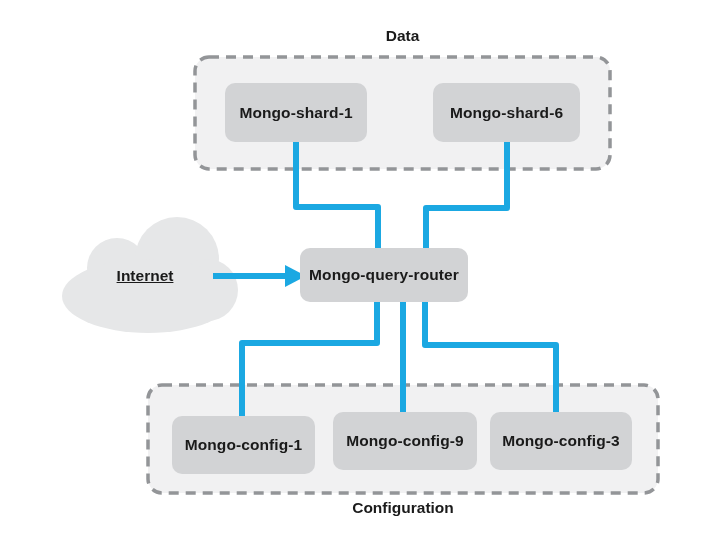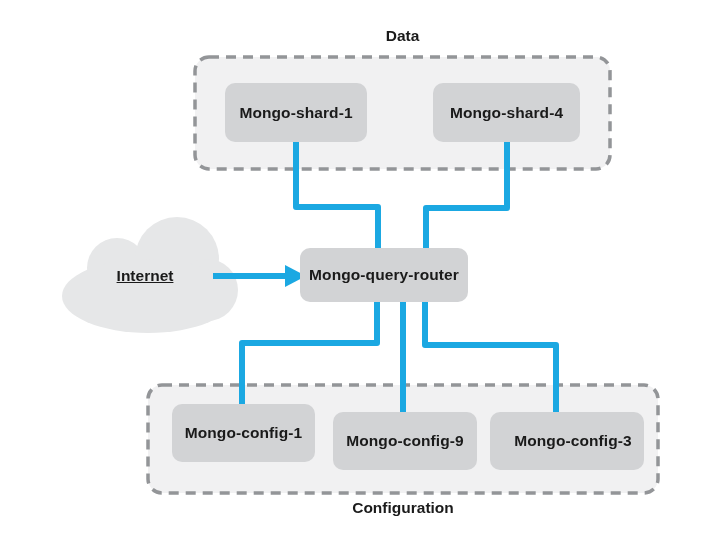--- a/index.html
+++ b/index.html
@@ -72,18 +72,18 @@
       <polygon class="arrow-head" points="285,265 306,276 285,287"></polygon>
     </g>
   </svg>
 
   <div class="group-label" style="left:195px;top:27px;width:415px;">Data</div>
   <div class="group-label" style="left:148px;top:499px;width:510px;">Configuration</div>
 
   <div class="cloud-label" style="left:95px;top:267px;width:100px;">Internet</div>
 
   <div class="node" style="left:225px;top:83px;width:142px;height:59px;">Mongo-shard-1</div>
-  <div class="node" style="left:433px;top:83px;width:147px;height:59px;">Mongo-shard-4</div>
+  <div class="node" style="left:433px;top:83px;width:147px;height:59px;">Mongo-shard-6</div>
   <div class="node" style="left:300px;top:248px;width:168px;height:54px;">Mongo-query-router</div>
-  <div class="node" style="left:172px;top:404px;width:143px;height:58px;">Mongo-config-1</div>
+  <div class="node" style="left:172px;top:416px;width:143px;height:58px;">Mongo-config-1</div>
   <div class="node" style="left:333px;top:412px;width:144px;height:58px;">Mongo-config-9</div>
-  <div class="node" style="left:490px;top:412px;width:142px;height:58px;padding-left:12px;">Mongo-config-3</div>
+  <div class="node" style="left:490px;top:412px;width:142px;height:58px;">Mongo-config-3</div>
 </div>
 
 </body></html>

